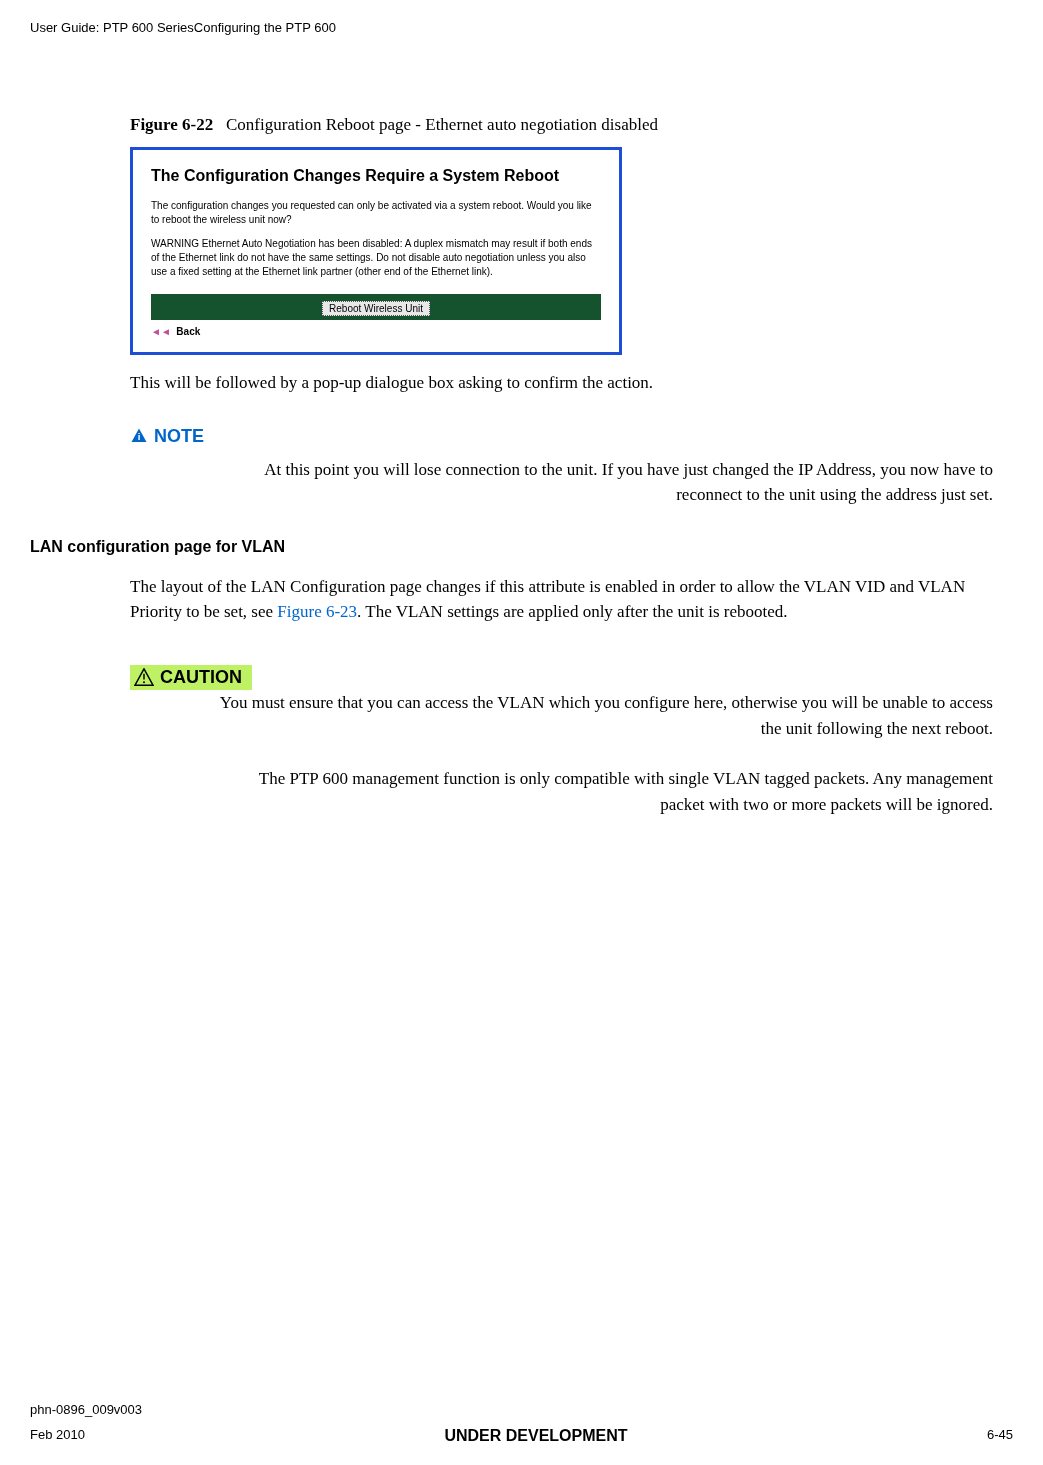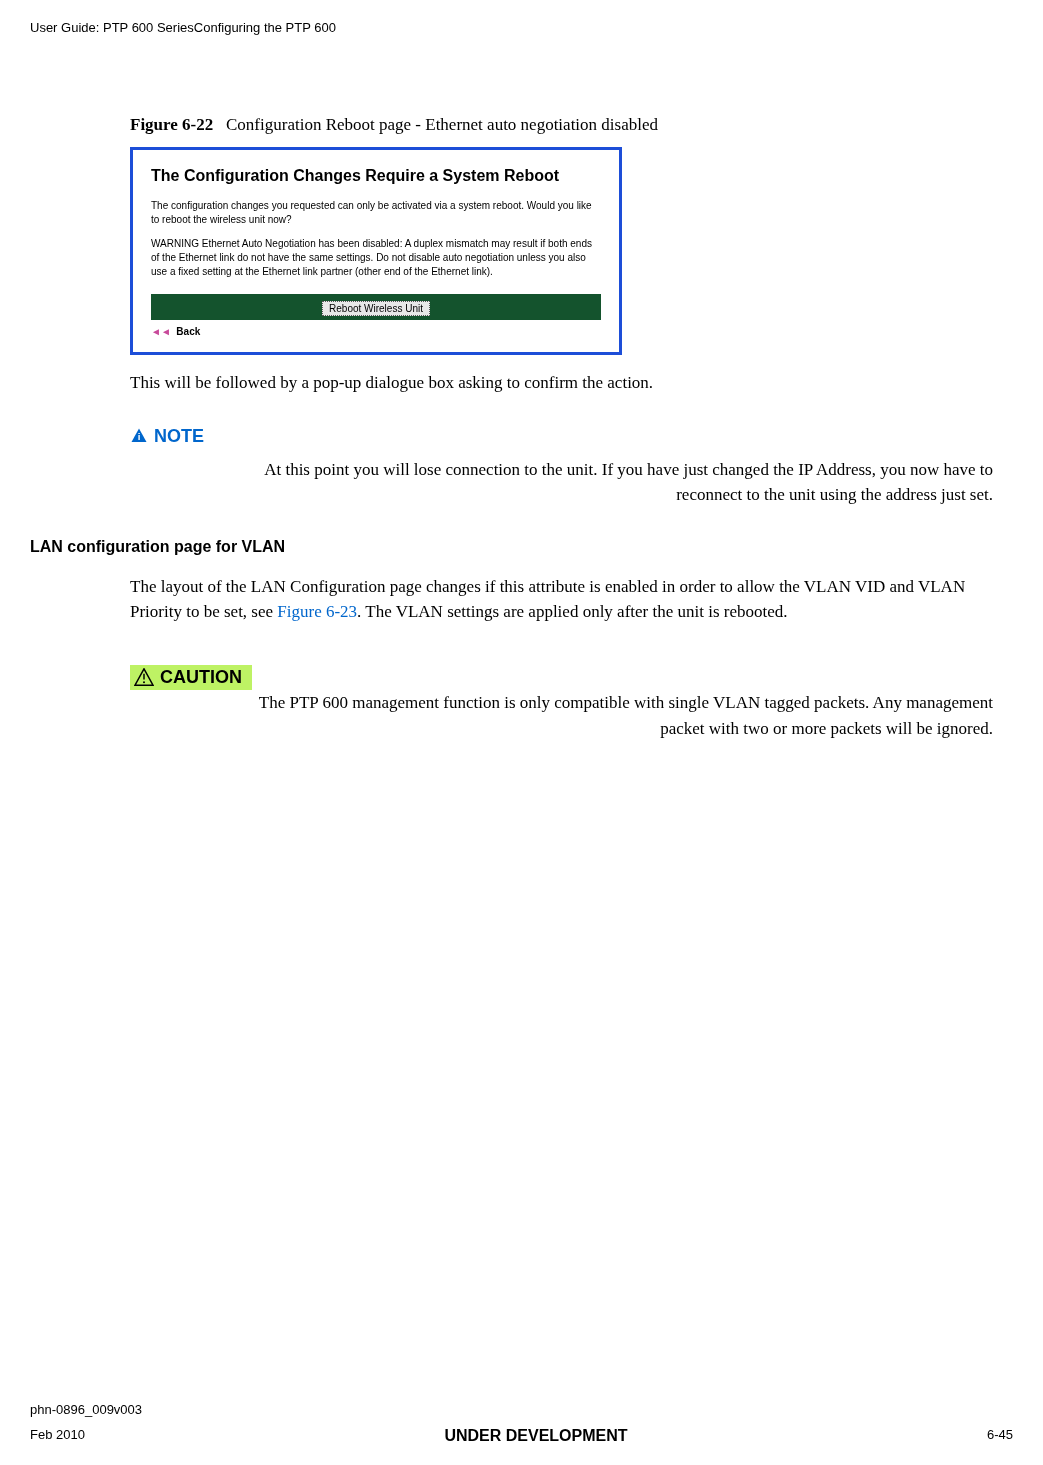--- a/index.html
+++ b/index.html
@@ -200,20 +200,21 @@
 
   <div class="caution-label">
     <svg viewBox="0 0 24 22">
       <polygon points="12,1 23,21 1,21" fill="none" stroke="#000" stroke-width="1.8"></polygon>
       <line x1="12" y1="7" x2="12" y2="14" stroke="#000" stroke-width="1.8"></line>
       <circle cx="12" cy="17.5" r="1.2" fill="#000"></circle>
     </svg>
     <span>CAUTION</span>
   </div>
 
+  <div class="indented-text">You must ensure that you can access the VLAN which you configure here, otherwise you will be unable to access the unit following the next reboot.</div>
   <div class="indented-text">The PTP 600 management function is only compatible with single VLAN tagged packets. Any management packet with two or more packets will be ignored.</div>
 
 </div>
 
 <div class="footer">
   <div class="footer-top">phn-0896_009v003</div>
   <div class="footer-row">
     <span class="footer-left">Feb 2010</span>
     <span class="footer-center">UNDER DEVELOPMENT</span>
     <span class="footer-right">6-45</span>

